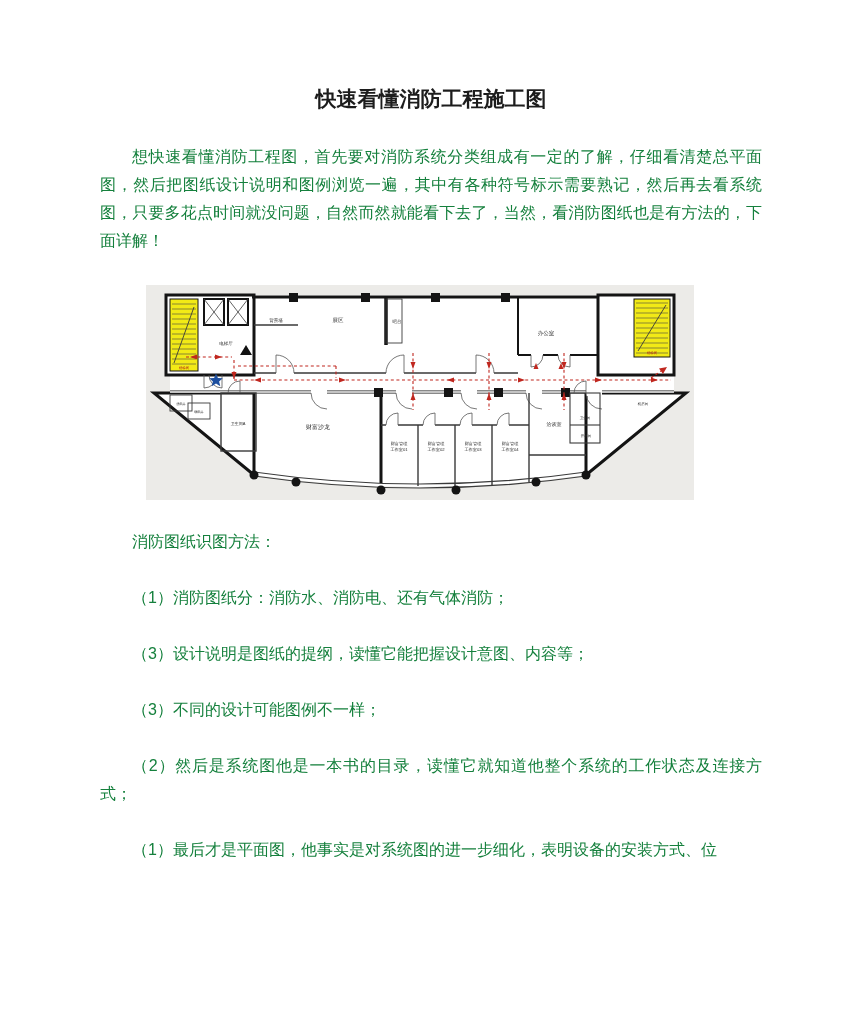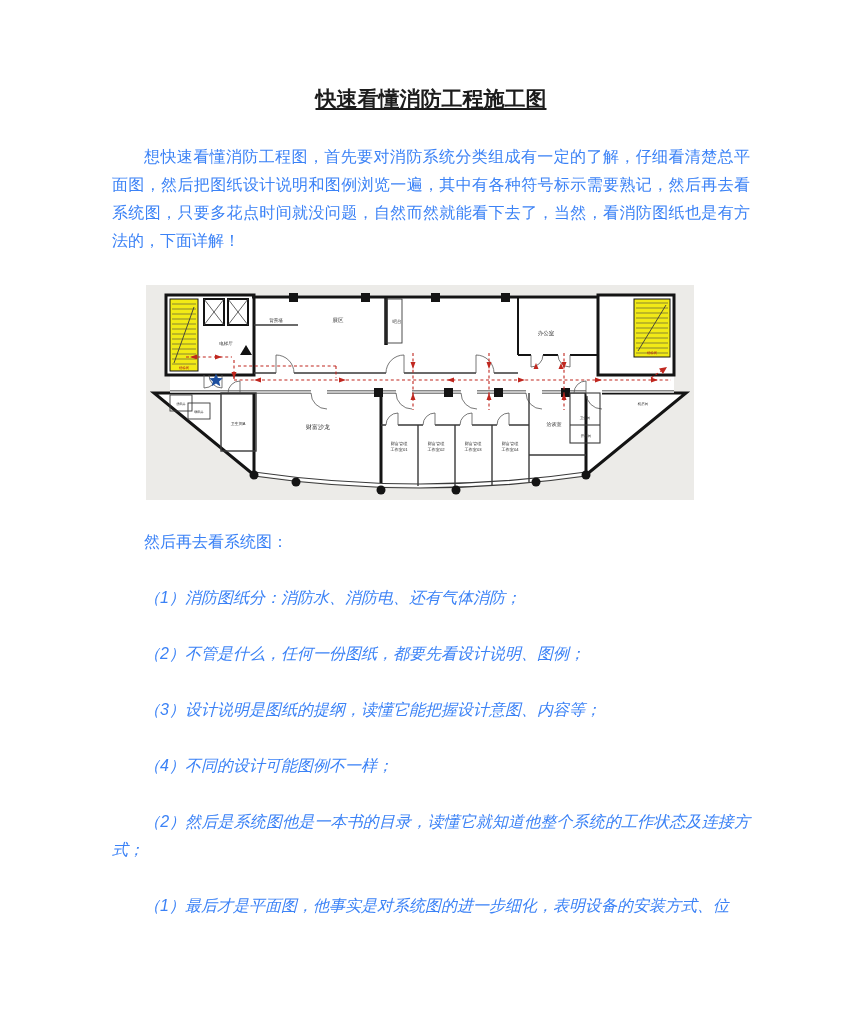--- a/index.html
+++ b/index.html
@@ -1,20 +1,20 @@
 <!DOCTYPE html>
 <html style="--plan_bg: #ecebe8; --wall_black: #141414; --stair_yellow: #f2ea16; --route_red: #c0271f; --star_blue: #1d4fa0;"><head>
 <meta charset="utf-8">
 <style>
   html,body{margin:0;padding:0;background:#ffffff;}
   body{width:862px;height:1024px;overflow:hidden;font-family:"Liberation Sans",sans-serif;}
   .doc{width:662px;margin:0 auto;padding-top:86px;}
-  .doc h1{font-size:21px;line-height:25px;font-weight:bold;color:#1c1c1c;text-align:center;margin:0 0 32px 0;text-decoration:underline;}
-  .doc p{font-size:16px;line-height:28px;color:#3b82f6;margin:12px;text-indent:2em;text-align:justify;}
-  .doc p.item{margin-top:28px;font-style:italic;}
+  .doc h1{font-size:21px;line-height:25px;font-weight:bold;color:#1c1c1c;text-align:center;margin:0 0 32px 0;}
+  .doc p{font-size:16px;line-height:28px;color:#15803d;margin:0;text-indent:2em;text-align:justify;}
+  .doc p.item{margin-top:28px;}
   .doc p.section-heading{margin-top:28px;}
   figure.plan{margin:30px 0 0 46px;padding:0;width:548px;height:215px;background:var(--plan_bg);}
   svg text{font-family:"Liberation Sans",sans-serif;}
   .wall{stroke:var(--wall_black);fill:none;}
   .thin{stroke:#3a3a3a;fill:none;}
   .tread{stroke:#444;stroke-width:0.6;fill:none;}
   .doorarc{stroke:#555;stroke-width:0.8;fill:none;}
   .route{stroke:var(--route_red);stroke-width:1.1;stroke-dasharray:3 2.6;fill:none;}
   .arrow{fill:var(--route_red);stroke:none;}
   .stairfill{fill:var(--stair_yellow);stroke:#141414;stroke-width:1;}
@@ -183,21 +183,20 @@
         <polygon class="arrow" points="390,78 387.5,84 392.5,84"></polygon>
         <polygon class="arrow" points="415,78 412.5,84 417.5,84"></polygon>
         <path class="route" d="M505,93 L518,84"></path>
         <polygon class="arrow" points="521,82 513,83.5 517,89"></polygon>
       </g>
 
       <polygon class="star" points="70,88.5 71.9,93.0 76.8,93.3 73.1,96.4 74.3,101.2 70,98.6 65.7,101.2 66.9,96.4 63.2,93.3 68.1,93.0"></polygon>
     </svg>
   </figure>
 
-  <p class="section-heading">然后再去看系统图：</p>
+  <p class="section-heading">消防图纸识图方法：</p>
   <p class="item">（1）消防图纸分：消防水、消防电、还有气体消防；</p>
-  <p class="item">（2）不管是什么，任何一份图纸，都要先看设计说明、图例；</p>
   <p class="item">（3）设计说明是图纸的提纲，读懂它能把握设计意图、内容等；</p>
-  <p class="item">（4）不同的设计可能图例不一样；</p>
+  <p class="item">（3）不同的设计可能图例不一样；</p>
   <p class="item">（2）然后是系统图他是一本书的目录，读懂它就知道他整个系统的工作状态及连接方式；</p>
   <p class="item">（1）最后才是平面图，他事实是对系统图的进一步细化，表明设备的安装方式、位</p>
 
 </div>
 
 </body></html>

